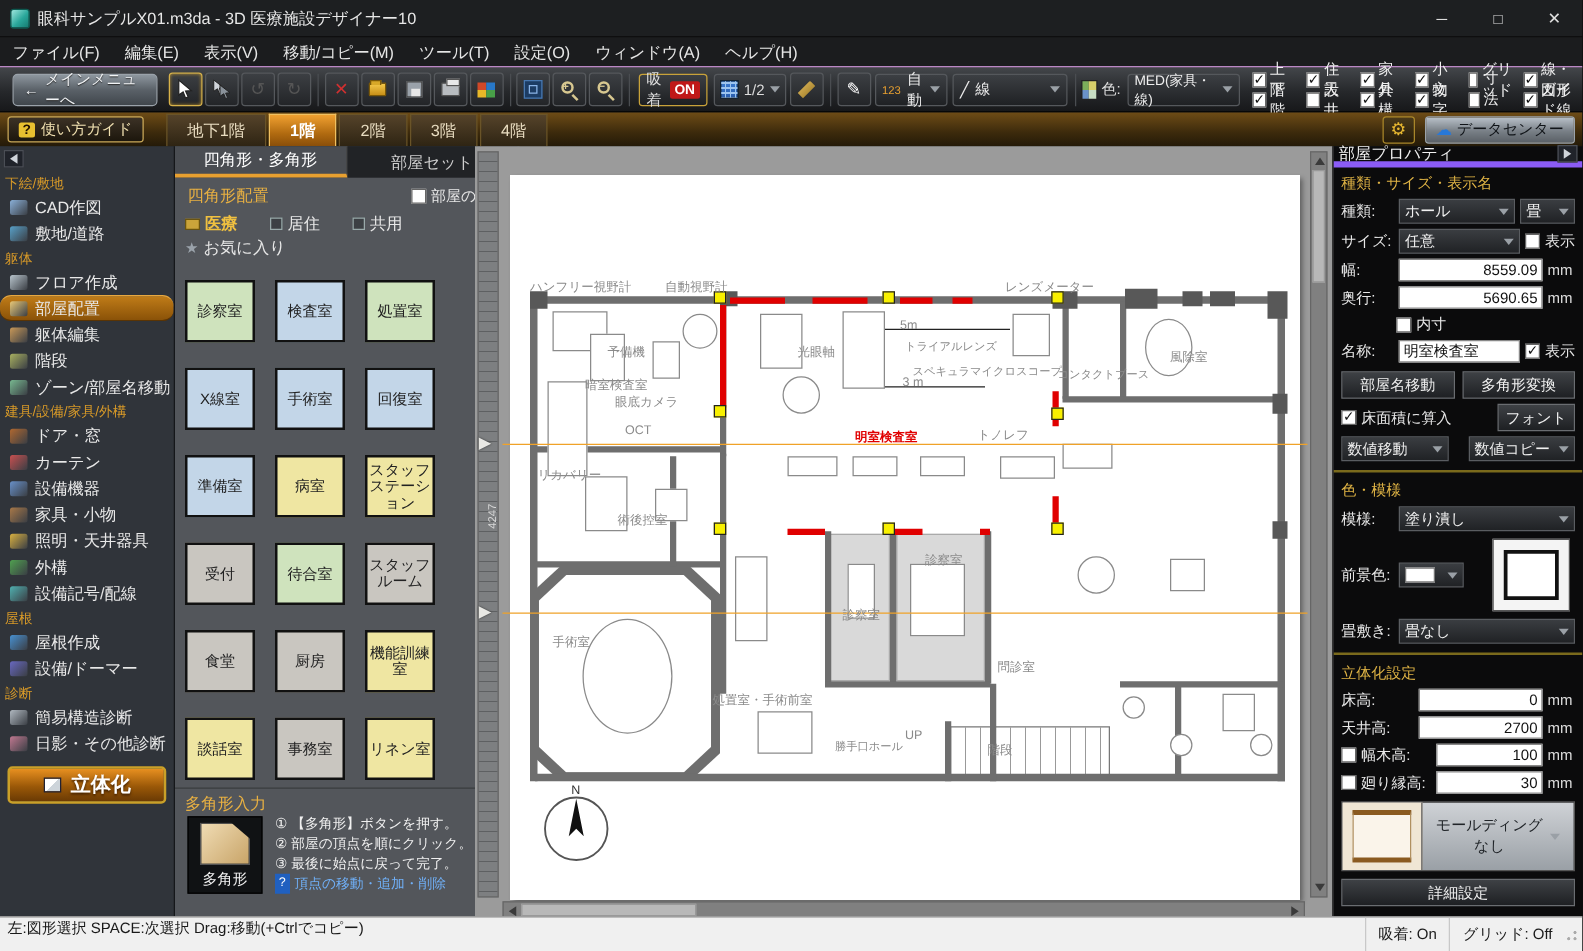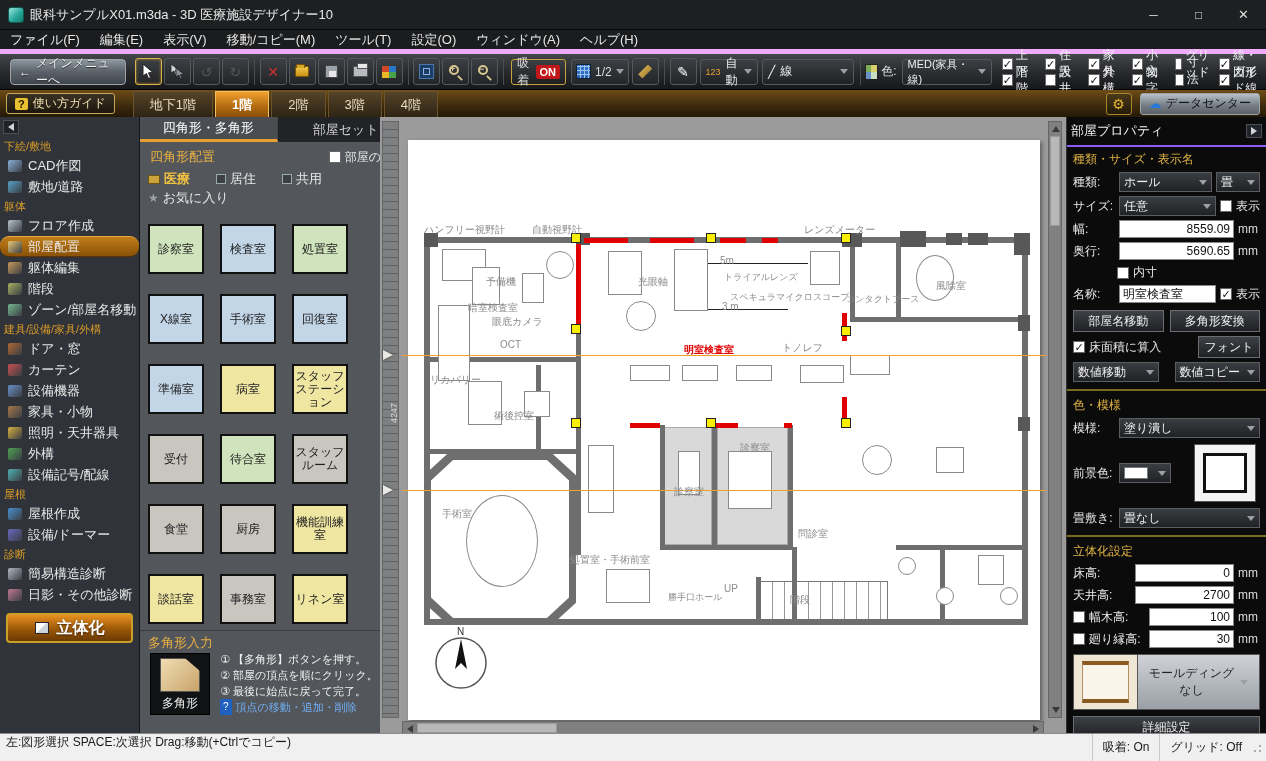--- a/index.html
+++ b/index.html
@@ -13,21 +13,21 @@
     border-bottom:1px solid #0a0a0a; display:flex; align-items:center; color:#e8e8e8; font-size:13px; }
   .appicon { width:16px; height:16px; margin:0 6px 0 8px; border-radius:3px;
     background:linear-gradient(135deg,#9fe8df 0%,#2aa79b 55%,#157a70 100%); border:1px solid #0e5950; }
   .wctrls { margin-left:auto; display:flex; height:30px; }
   .wbtn { width:45px; height:30px; display:flex; align-items:center; justify-content:center;
     color:#ddd; font-size:12px; }
   .wbtn:last-child { font-size:13px; }
 
   
   .menubar { position:absolute; top:30px; left:0; right:0; height:24px; background:#1b1c1e;
-    border-bottom:5px solid #f0abfc; display:flex; align-items:center; color:#e6e6e6; font-size:13px; }
+    border-bottom:1px solid #f0abfc; display:flex; align-items:center; color:#e6e6e6; font-size:13px; }
   .menu-item { padding:0 10px; height:24px; line-height:24px; }
 
   
   .toolbar { position:absolute; top:54px; left:0; right:0; height:36px;
     background:linear-gradient(#43464a,#26282b 55%,#17181a); border-bottom:1px solid #000;
     display:flex; align-items:center; color:#ddd; font-size:12px; }
   .tbtn { height:27px; min-width:27px; margin:0 1px; border:1px solid #55585c; border-radius:3px;
     background:linear-gradient(#3c3f43,#232528); display:flex; align-items:center; justify-content:center;
     color:#e8e8e8; font-size:14px; }
   .tbtn.sel { border:1px solid #d8b24a; box-shadow:0 0 3px #b89030 inset; }
@@ -173,22 +173,22 @@
   .vscroll { position:absolute; right:4px; top:4px; width:14px; bottom:20px; background:#808080; border:1px solid #666; }
   .hscroll { position:absolute; left:22px; right:22px; bottom:3px; height:14px; background:#808080; border:1px solid #666; }
   .thumb-v { position:absolute; left:1px; top:14px; width:10px; height:90px; background:#b8b8b8; border:1px solid #999; }
   .thumb-h { position:absolute; top:1px; left:14px; height:10px; width:140px; background:#b8b8b8; border:1px solid #999; }
   .sb-tri { position:absolute; width:0; height:0; }
   .compass { position:absolute; left:52px; top:508px; width:58px; height:66px; }
 
   
   .props { position:absolute; top:117px; right:0; width:200px; bottom:23px; background:#0b0b0c;
     color:#e8e8e8; font-size:12px; border-left:1px solid #333; }
-  .props-head { height:30px; display:flex; align-items:center; justify-content:space-between;
-    padding:0 4px; border-bottom:2px solid #8b5cf6; color:#f0f0f0; font-size:13px; }
+  .props-head { height:17px; display:flex; align-items:center; justify-content:space-between;
+    padding:0 4px; border-bottom:5px solid #8b5cf6; color:#f0f0f0; font-size:13px; }
   .psec { color:#e0b445; font-size:12px; padding:4px 6px 2px; }
   .prow { display:flex; align-items:center; gap:4px; padding:2px 6px; }
   .plab { width:42px; flex:none; }
   .pdd { flex:1; height:20px; border:1px solid #5a5d61; background:linear-gradient(#3a3d41,#202225);
     display:flex; align-items:center; justify-content:space-between; padding:0 4px; color:#f0f0f0; }
   .pdd.small { flex:none; width:44px; }
   .pinput { height:18px; background:#fff; color:#111; border:1px solid #888; text-align:right;
     padding:0 3px; font-size:12px; display:flex; align-items:center; justify-content:flex-end; }
   .pinput.left { justify-content:flex-start; text-align:left; }
   .unit { width:22px; flex:none; color:#ddd; }

